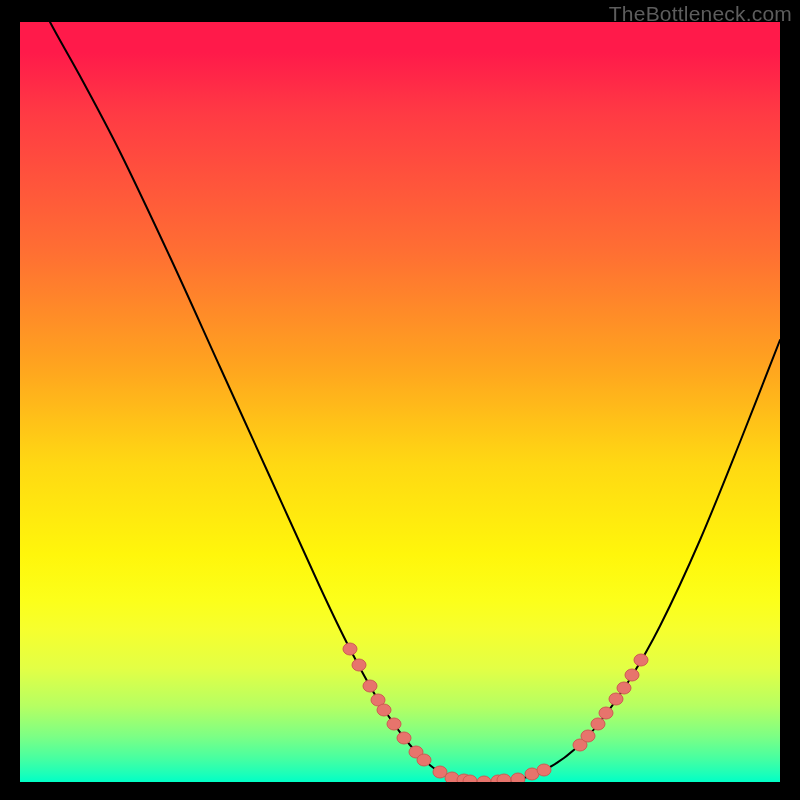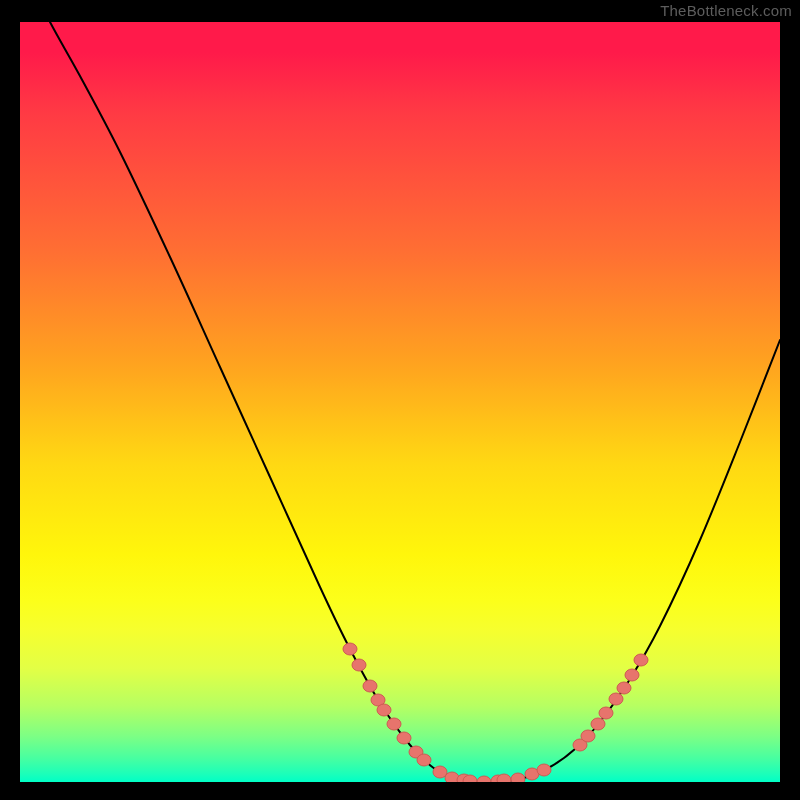--- a/index.html
+++ b/index.html
@@ -15,21 +15,21 @@
     position: relative;
     width: 800px;
     height: 800px;
     background: #000;
   }
   .watermark {
     position: absolute;
     top: 2px;
     right: 8px;
     color: #5d5d5d;
-    font-size: 15px;
+    font-size: 21px;
     font-weight: 500;
     letter-spacing: 0.2px;
     z-index: 5;
   }
   .plot {
     position: absolute;
     left: 20px;
     top: 22px;
     width: 760px;
     height: 760px;

